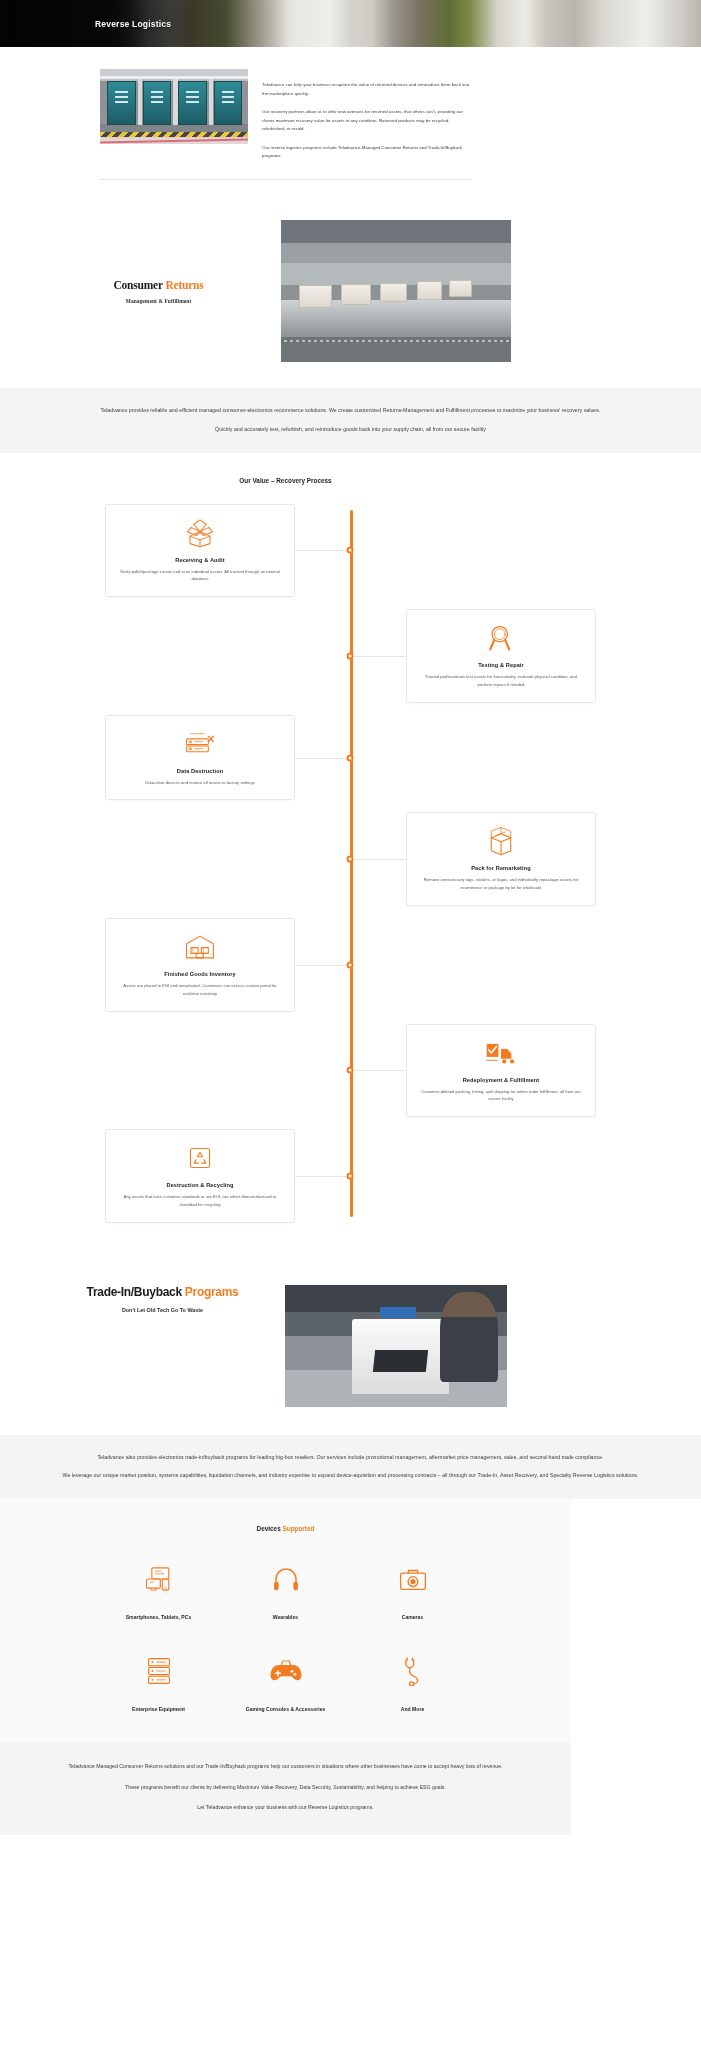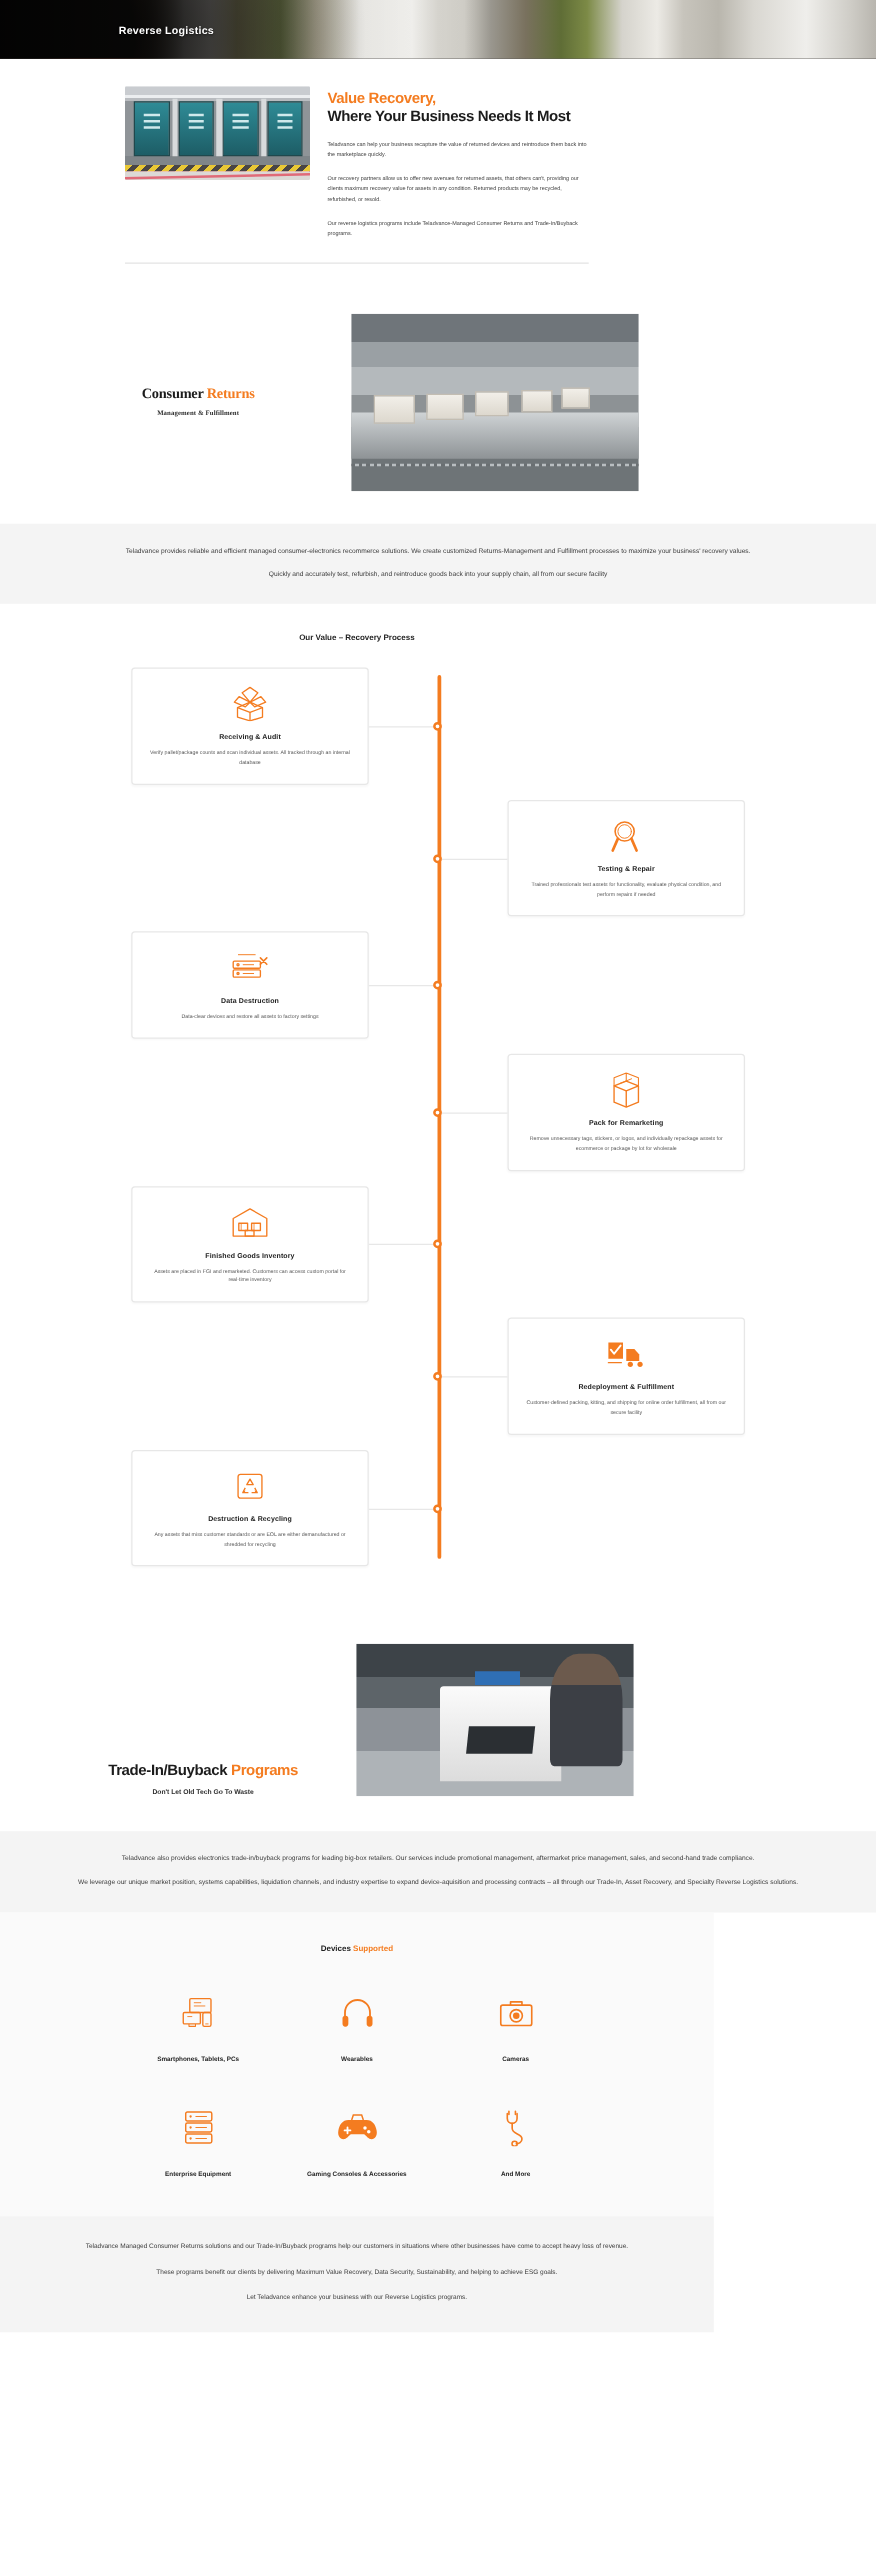--- a/index.html
+++ b/index.html
@@ -91,21 +91,21 @@
   .card .ico{height:32px;display:flex;align-items:center;justify-content:center;margin-bottom:8px;}
   .card h3{font-size:5.6px;font-weight:800;color:#1c1c1c;margin-bottom:5px;letter-spacing:.1px;}
   .card p{font-size:4.2px;line-height:1.85;color:#5a5a5a;}
   .node{position:absolute;left:350px;top:50%;transform:translate(-50%,-50%);width:7px;height:7px;border-radius:50%;
         background:#ffffff;border:2px solid #f47c20;z-index:3;}
   .connector{position:absolute;top:50%;height:1px;background:#e7e7e7;z-index:1;}
   .trow.left .connector{left:295px;width:55px;}
   .trow.right .connector{right:295px;width:55px;}
 
   
-  .ti-sec{display:flex;align-items:flex-end;padding:28px 64px 28px;gap:24px;}
+  .ti-sec{display:flex;align-items:flex-start;padding:28px 64px 28px;gap:24px;}
   .ti-left{flex:1;text-align:center;}
   .ti-left h2{font-size:12px;font-weight:800;letter-spacing:-.3px;color:#1c1c1c;}
   .ti-left .sub{font-size:5.4px;font-weight:700;margin-top:8px;color:#2e2e2e;}
   .ti-img{width:222px;height:122px;flex:0 0 222px;position:relative;overflow:hidden;}
   .kioskphoto{position:absolute;inset:0;background:linear-gradient(180deg,#3d4348 0 22%,#5d6469 22% 42%,#8d9298 42% 70%,#aeb3b7 70% 100%);}
   .kioskphoto .kiosk{position:absolute;left:30%;top:28%;width:44%;height:62%;background:linear-gradient(180deg,#fbfbfb,#dcdcdc);border-radius:3px 3px 0 0;}
   .kioskphoto .screen{position:absolute;left:40%;top:54%;width:24%;height:18%;background:#2b2f33;transform:skewX(-6deg);}
   .kioskphoto .person{position:absolute;right:4%;top:6%;width:26%;height:74%;background:linear-gradient(180deg,#6c5a4d 0 28%,#3c3f45 28% 100%);border-radius:40% 40% 6% 6%;}
   .kioskphoto .tag{position:absolute;left:43%;top:18%;width:16%;height:9%;background:#2f6fb5;}
 
@@ -159,24 +159,20 @@
               <i></i>
             </div>
           <div class="pillar"></div>
             <div class="pillar"></div>
             <div class="pillar"></div>
           <div class="hz"></div>
           <div class="line"></div>
         </div>
       </div>
       <div class="value-txt">
-        <h1>
-          <span class="orange">Value Recovery,</span>
-          <span>Where Your Business Needs It Most</span>
-        </h1>
         <p>Teladvance can help your business recapture the value of returned devices and reintroduce them back into the marketplace quickly.</p>
         <p>Our recovery partners allow us to offer new avenues for returned assets, that others can't, providing our clients maximum recovery value for assets in any condition. Returned products may be recycled, refurbished, or resold.</p>
         <p>Our reverse logistics programs include Teladvance-Managed Consumer Returns and Trade-In/Buyback programs.</p>
       </div>
     </div>
     <div class="hr-thin"></div>
   </div>
 
   <div class="cr-sec">
     <div class="cr-left">

